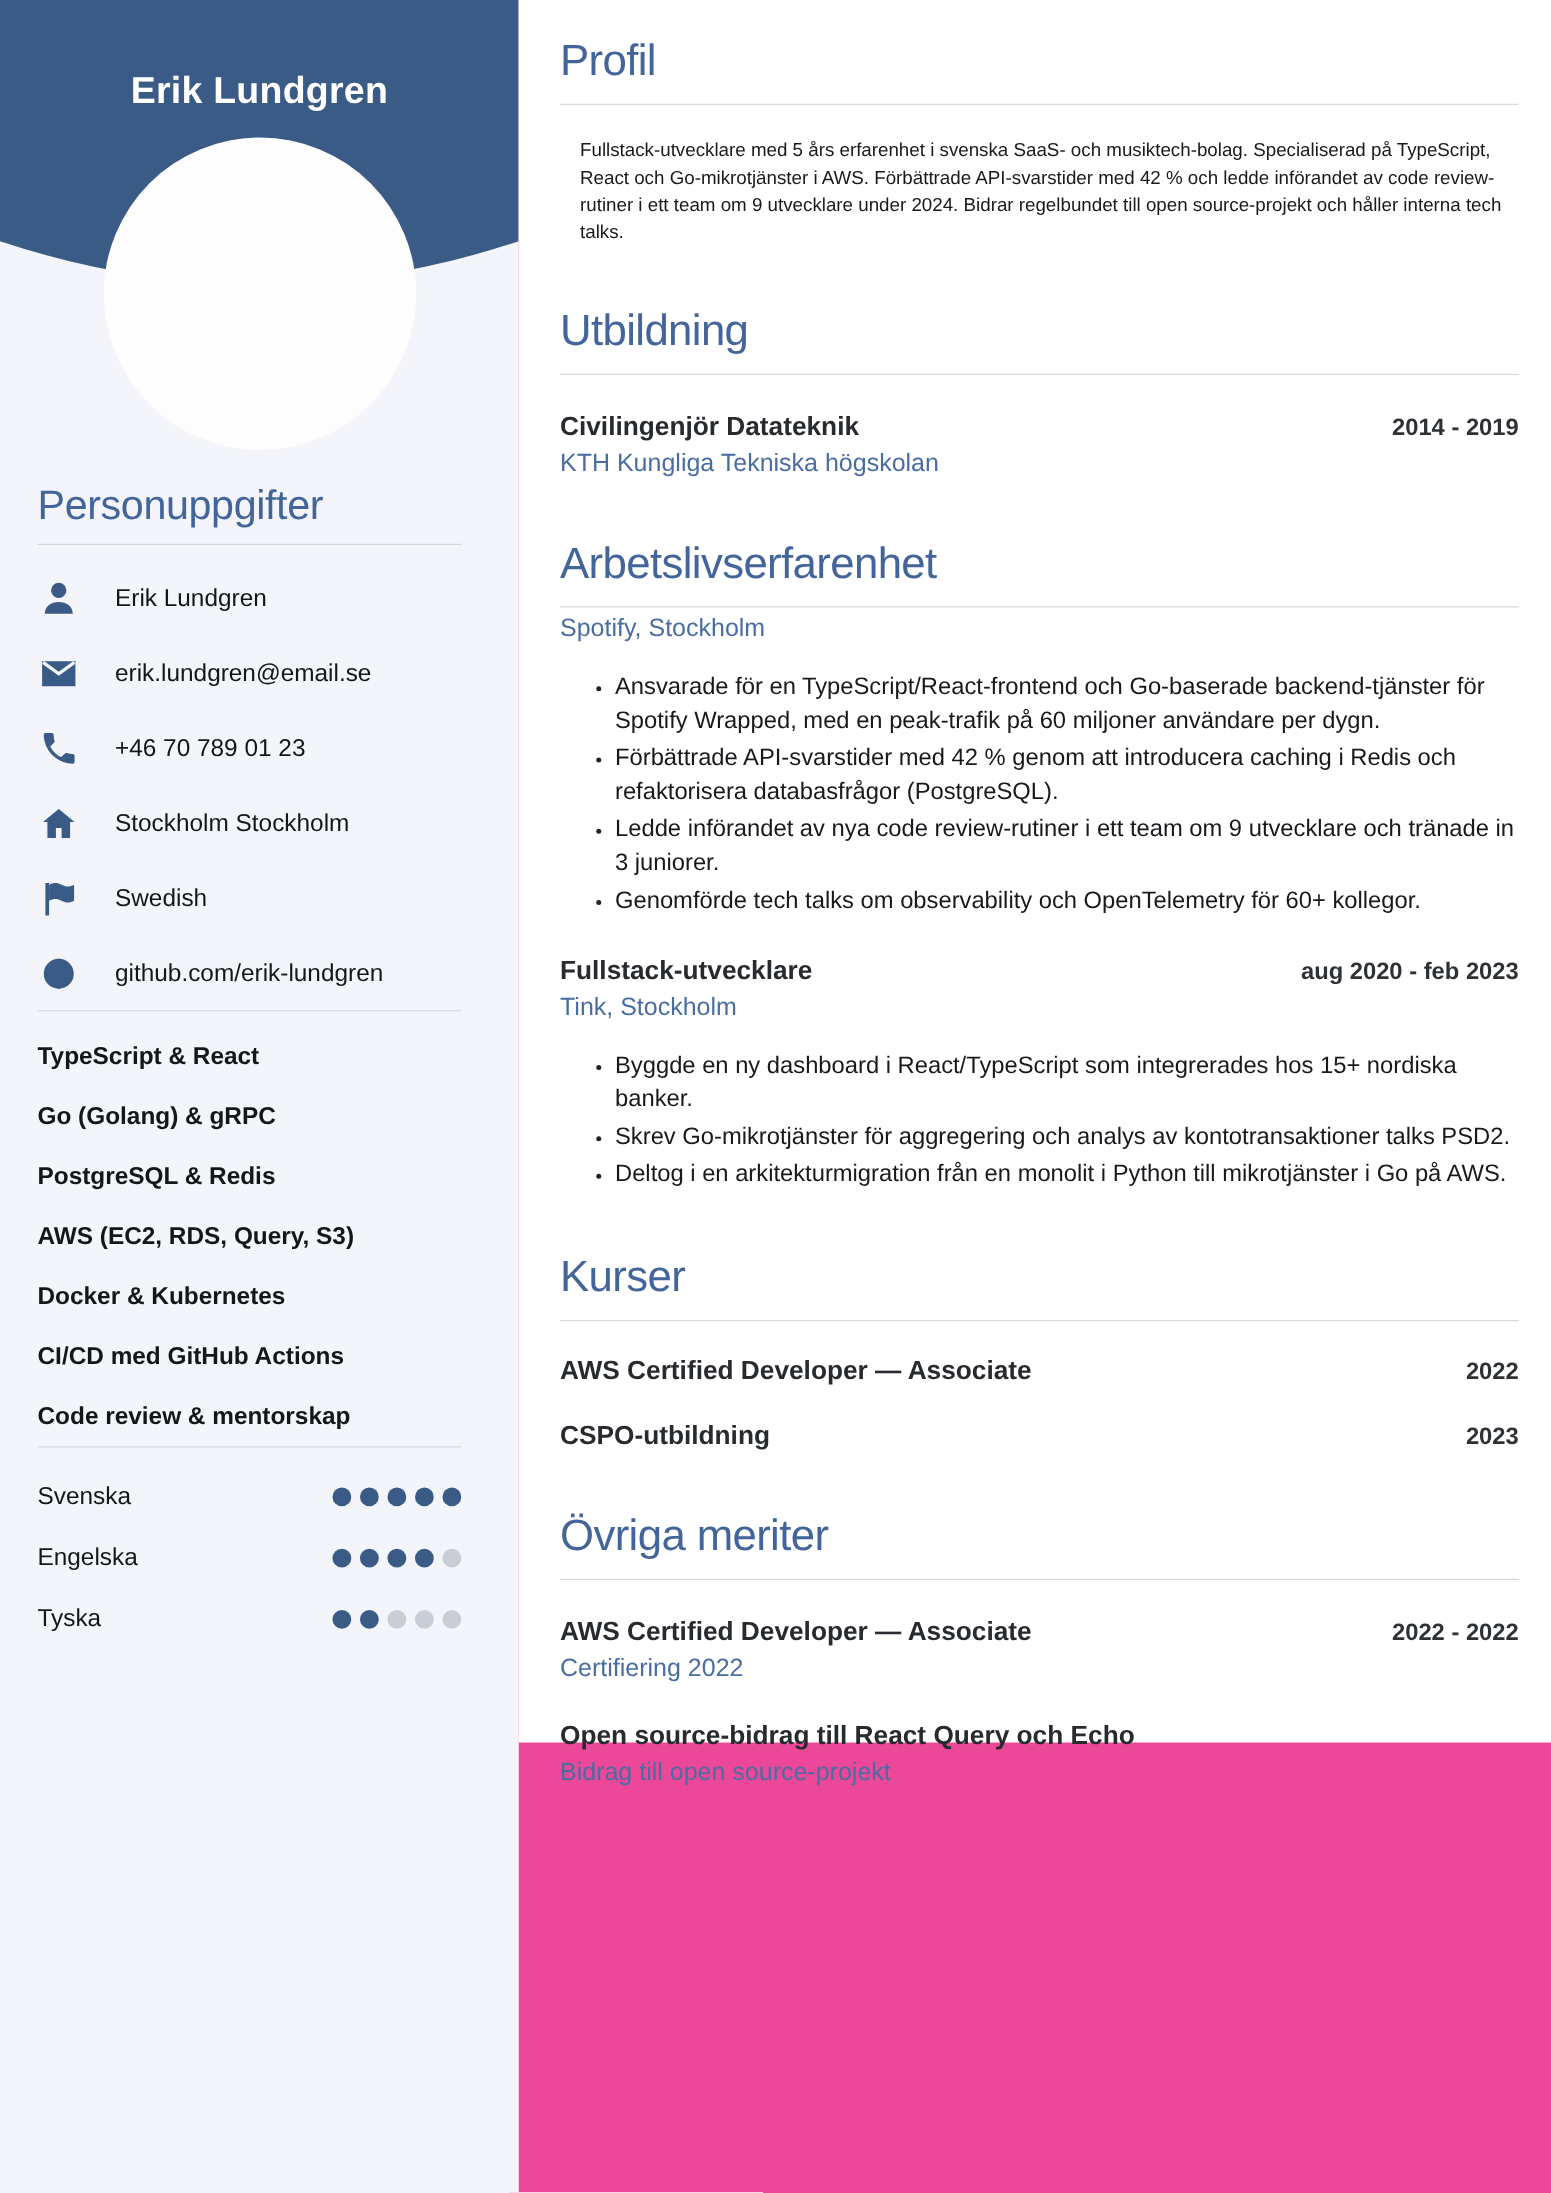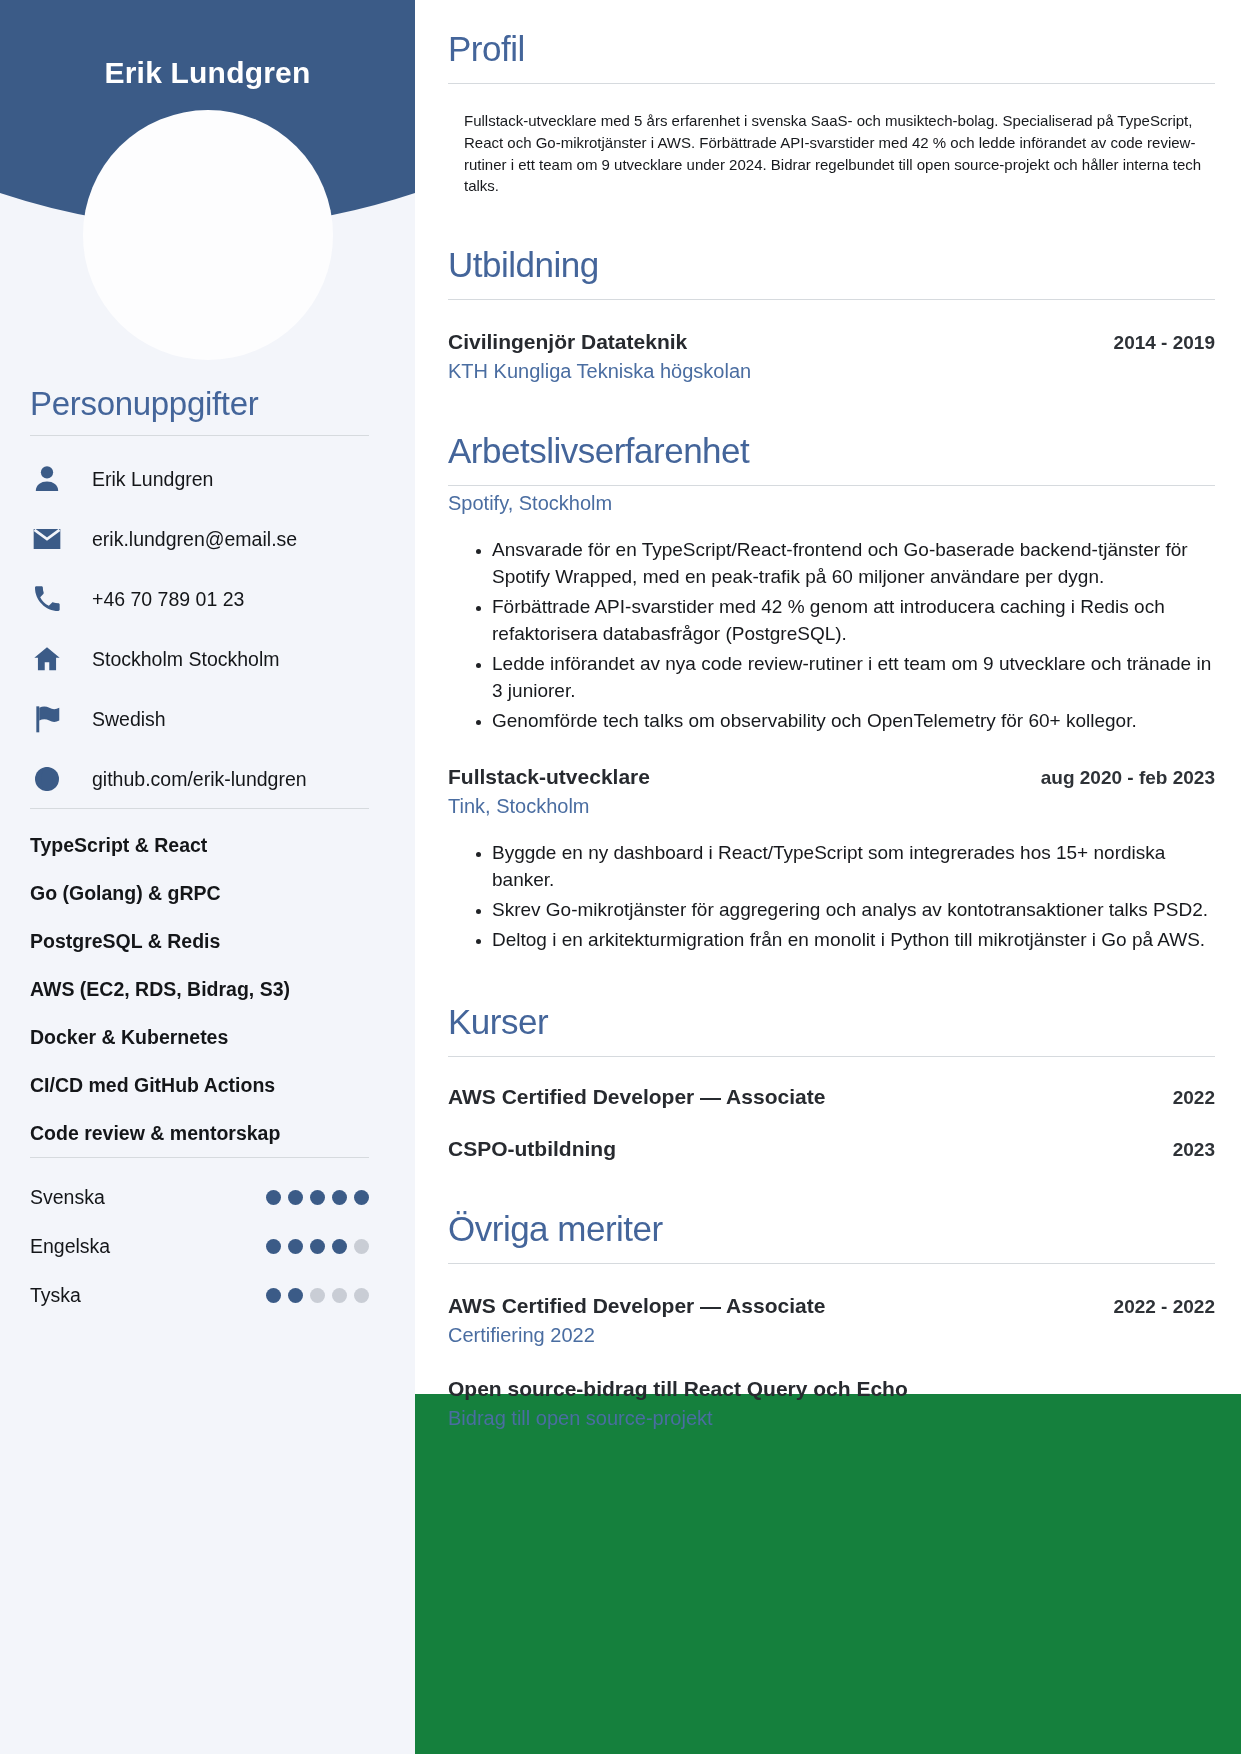--- a/index.html
+++ b/index.html
@@ -2,21 +2,21 @@
 <html style="--primary: #3b5b87; --heading: #44659a; --link: #4a6da1; --sidebar-bg: #f3f5fa; --dot-off: #c9cdd5; --rule: #d6dade;"><head>
 <meta charset="utf-8">
 <style>
   :root{
     --primary:#3b5b87; --heading:#44659a; --link:#4a6da1;
     --sidebar-bg:#f3f5fa; --dot-off:#c9cdd5; --rule:#d6dade; --text:#17191d;
   }
   *{box-sizing:border-box; margin:0; padding:0;}
   html,body{background:#ffffff;}
   body{font-family:"Liberation Sans", sans-serif; color:var(--text);}
-  .page{position:relative; width:1241px; height:1754px; background:#15803d; overflow:hidden;}
+  .page{position:relative; width:1241px; height:1754px; background:#ec4899; overflow:hidden;}
 
   
   .sidebar{position:absolute; left:0; top:0; width:415px; height:1754px; background:var(--sidebar-bg);}
   .hero{position:relative; height:385px;}
   .hero-curve{position:absolute; top:0; left:0; width:415px; height:265px; display:block;}
   .name{position:absolute; top:56px; left:0; width:100%; text-align:center;
         color:#ffffff; font-size:30px; font-weight:700; letter-spacing:0.2px;}
   .avatar{position:absolute; top:110px; left:50%; transform:translateX(-50%);
           width:250px; height:250px; border-radius:50%; background:#fdfdfe;}
 
@@ -134,21 +134,21 @@
           </span>
           <span class="contact-text">github.com/erik-lundgren</span>
         </div>
       </div>
 
       <hr class="side-rule">
       <ul class="skills-list">
         <li class="skill-item">TypeScript &amp; React</li>
         <li class="skill-item">Go (Golang) &amp; gRPC</li>
         <li class="skill-item">PostgreSQL &amp; Redis</li>
-        <li class="skill-item">AWS (EC2, RDS, Bidrag, S3)</li>
+        <li class="skill-item">AWS (EC2, RDS, Query, S3)</li>
         <li class="skill-item">Docker &amp; Kubernetes</li>
         <li class="skill-item">CI/CD med GitHub Actions</li>
         <li class="skill-item">Code review &amp; mentorskap</li>
       </ul>
 
       <hr class="side-rule">
       <div class="lang-list">
         <div class="lang-row">
           <span class="lang-name">Svenska</span>
           <span class="lang-dots">

